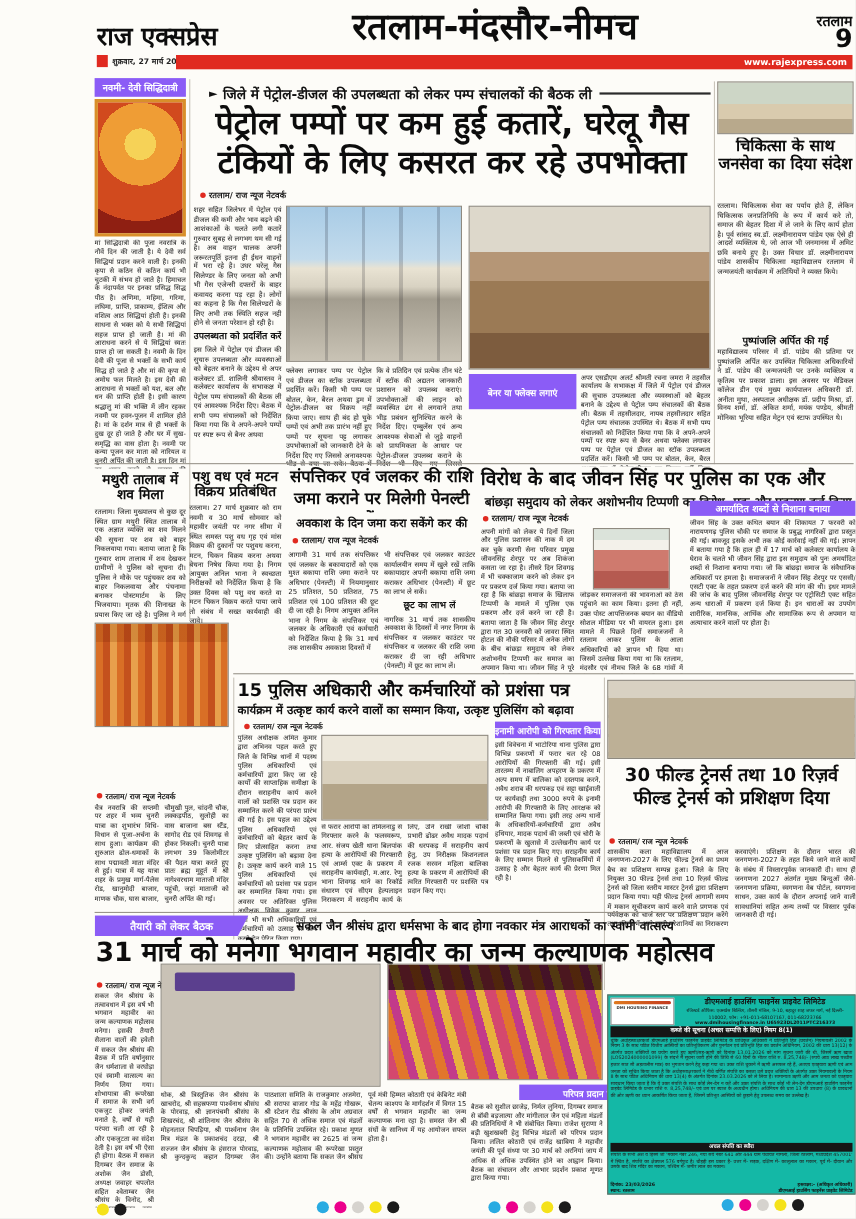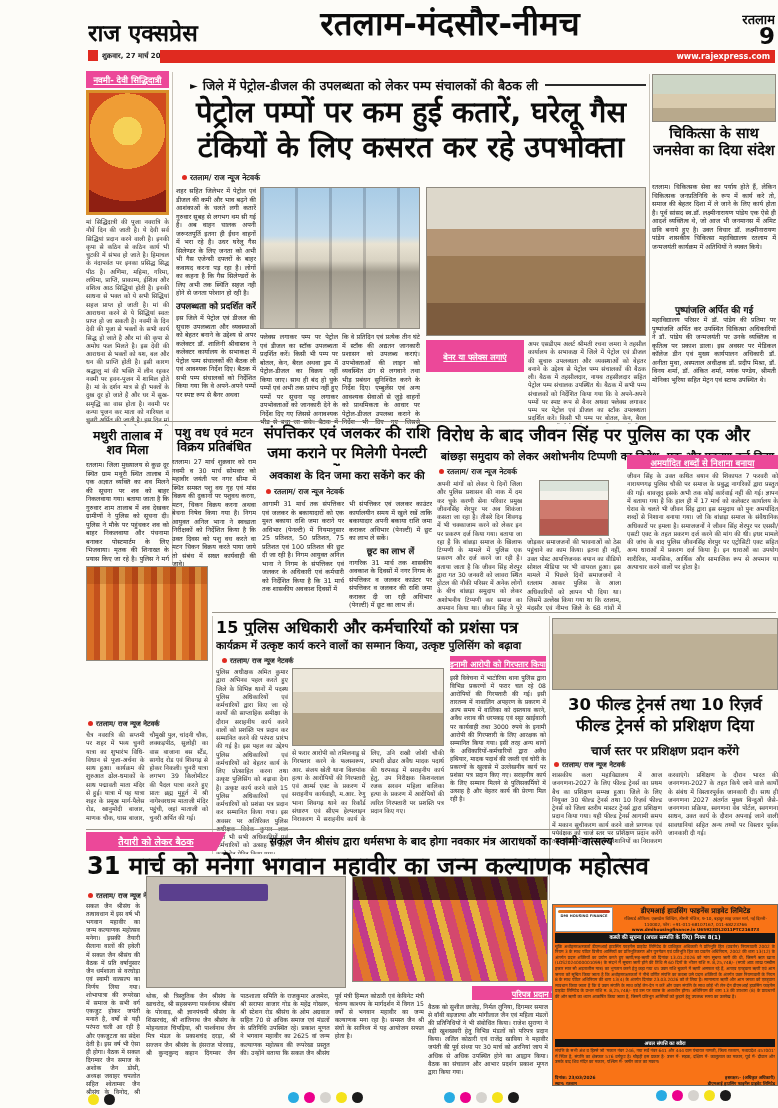--- a/index.html
+++ b/index.html
@@ -4,21 +4,21 @@
 <style>
   html,body{margin:0;padding:0;background:#dedede;font-family:"DejaVu Sans",sans-serif;}
   .page{position:relative;width:778px;height:1108px;background:#fdfcf8;margin:0 auto;overflow:hidden;color:#141414;}
   .abs{position:absolute;}
   .bt{font-size:6.4px;line-height:1.33;text-align:justify;color:#1b1b1b;overflow:hidden;}
   .bt p{margin:0 0 3px 0;}
   .hl{font-weight:800;color:#0c0c0c;overflow:hidden;}
   .ctr{text-align:center;}
   .byline{display:flex;align-items:center;gap:3px;font-size:7.5px;font-weight:bold;color:#1a1a1a;}
   .byline .dot{width:5px;height:5px;border-radius:50%;background:#e02a20;flex:0 0 auto;}
-  .red-label{background:#ec4899;color:#fff;font-weight:bold;display:flex;align-items:center;justify-content:center;text-align:center;overflow:hidden;text-decoration:underline;}
+  .red-label{background:#8b5cf6;color:#fff;font-weight:bold;display:flex;align-items:center;justify-content:center;text-align:center;overflow:hidden;}
   .subhead{font-weight:bold;color:#101010;text-align:center;overflow:hidden;}
   .photo{position:absolute;overflow:hidden;border:1px solid #8f8a80;box-sizing:border-box;}
   .ph-pump{background:linear-gradient(180deg,#a9cce6 0%,#c3dbec 34%,#e9e3d3 40%,#d8d2c2 52%,#a39d8f 60%,#c9c3b5 100%),repeating-linear-gradient(90deg,rgba(80,80,90,.25) 0 3px,transparent 3px 34px);background-blend-mode:multiply;}
   .ph-meeting{background:linear-gradient(180deg,#ddd8cb 0 28%,#b59676 28% 46%,#9b7a55 46% 78%,#7d5c3e 78% 100%);}
   .ph-medical{background:linear-gradient(180deg,#cdd6c6 0 42%,#d9cbae 42% 72%,#b8a98c 72% 100%);}
   .ph-deity{background:radial-gradient(circle at 50% 32%,#f6d257 0 16%,#ef9d35 16% 42%,#d14a1e 42% 78%,#8f1f12 78% 100%);border:3px solid #d98f2a;}
   .ph-procession{background:repeating-linear-gradient(90deg,#d96f26 0 7px,#c4511d 7px 13px,#e8a04c 13px 19px),linear-gradient(180deg,#e8dcc8 0 18%,transparent 18%);background-blend-mode:multiply;}
   .ph-man{background:linear-gradient(180deg,#dbe3da 0 18%,#f3f1ea 18% 36%,#cf7a6e 36% 70%,#b55a50 70% 100%);}
   .ph-police{background:linear-gradient(180deg,#ece7da 0 30%,#d9d0bd 30% 58%,#b3a488 58% 100%);}
   .ph-class{background:linear-gradient(180deg,#d8d1c2 0 22%,#bdb096 22% 100%),repeating-linear-gradient(180deg,transparent 0 14px,rgba(90,70,40,.3) 14px 17px);}
@@ -26,21 +26,21 @@
   .ph-saree{background:repeating-linear-gradient(75deg,#d4486e 0 10px,#e2762c 10px 19px,#c23a8a 19px 27px,#e8b13c 27px 35px),linear-gradient(180deg,#5a5148 0 22%,transparent 22%);background-blend-mode:multiply;}
   .banner-strip{position:absolute;left:6%;top:6%;width:55%;height:16%;background:#5b3f8e;border-radius:2px;}
   .vline{position:absolute;width:1px;background:#c9c4ba;}
   .hline{position:absolute;height:1px;background:#9a958b;}
   .kicker{display:flex;align-items:center;font-weight:bold;color:#111;}
   .kicker .arrow{margin-right:5px;font-size:10px;}
   .kicker .kline{flex:1;height:2px;background:#2b2b2b;margin-left:7px;}
   .regdots{position:absolute;display:flex;gap:5px;align-items:center;}
   .regdots span{width:11px;height:11px;border-radius:50%;}
   .d-c{background:#29abe2;} .d-m{background:#ec008c;} .d-g{background:#d6d3ce;} .d-y{background:#f5e21a;} .d-k{background:#1b1b1b;}
-  .ad{position:absolute;border:1px solid #6f6a60;background:#f97316;box-sizing:border-box;padding:2px;font-size:4.3px;line-height:1.3;}
+  .ad{position:absolute;border:1px solid #6f6a60;background:#14b8a6;box-sizing:border-box;padding:2px;font-size:4.3px;line-height:1.3;}
   .ad .bar{background:#161616;color:#fff;text-align:center;font-weight:bold;padding:1px 0;margin:1px 0;}
   .ad .legal{text-align:justify;color:#222;}
   .logo-box{border:1px solid #999;padding:1px 2px;text-align:center;font-weight:bold;color:#333;background:#fff;}
   .logo-box .swoosh{display:block;height:3px;background:linear-gradient(90deg,#e07b20,#c23a20);border-radius:2px;margin:1px 0;}
 </style>
 </head>
 <body>
 
 <div class="page">
 
@@ -144,21 +144,20 @@
     <span>रतलाम/ राज न्यूज नेटवर्क</span>
   </div>
   <div class="abs bt" style="left:216px;top:668px;width:72px;height:186px;font-size:6.2px;">पुलिस अधीक्षक अमित कुमार द्वारा अभिनव पहल करते हुए जिले के विभिन्न थानों में पदस्थ पुलिस अधिकारियों एवं कर्मचारियों द्वारा किए जा रहे कार्यों की साप्ताहिक समीक्षा के दौरान सराहनीय कार्य करने वालों को प्रशस्ति पत्र प्रदान कर सम्मानित करने की परंपरा प्रारंभ की गई है। इस पहल का उद्देश्य पुलिस अधिकारियों एवं कर्मचारियों को बेहतर कार्य के लिए प्रोत्साहित करना तथा उत्कृष्ट पुलिसिंग को बढ़ावा देना है। उत्कृष्ट कार्य करने वाले 15 पुलिस अधिकारियों एवं कर्मचारियों को प्रशंसा पत्र प्रदान कर सम्मानित किया गया। इस अवसर पर अतिरिक्त पुलिस अधीक्षक विवेक कुमार लाल द्वारा भी सभी अधिकारियों एवं कर्मचारियों को उत्साह से कार्य करने हेतु प्रेरित किया गया।</div>
   <div class="photo ph-police" style="left:292px;top:668px;width:152px;height:78px;"></div>
   <div class="abs bt" style="left:292px;top:749px;width:152px;height:105px;font-size:6.2px;column-count:2;column-gap:5px;">से फरार आरोपी को तमिलनाडु से गिरफ्तार करने के फलस्वरूप, आर. संजय खेती थाना बिलपांक हत्या के आरोपियों की गिरफ्तारी एवं आर्म्स एक्ट के प्रकरण में सराहनीय कार्यवाही, म.आर. रेणु भाना शिवगढ़ थाने का रिकॉर्ड संधारण एवं सीएम हेल्पलाइन निराकरण में सराहनीय कार्य के लिए, उनि राखी जोशी चौकी प्रभारी ढोढर अवैध मादक पदार्थ की धरपकड़ में सराहनीय कार्य हेतु, उप निरीक्षक किशनलाल रजक सरवन महिला बालिका हत्या के प्रकरण में आरोपियों की त्वरित गिरफ्तारी पर प्रशस्ति पत्र प्रदान किए गए।</div>
   <div class="abs red-label" style="left:450px;top:656px;width:96px;height:15px;font-size:8px;">इनामी आरोपी को गिरफ्तार किया</div>
   <div class="abs bt" style="left:450px;top:674px;width:96px;height:180px;font-size:6.1px;">इसी विवेचना में भाटोरिया थाना पुलिस द्वारा विभिन्न प्रकरणों में फरार चल रहे 08 आरोपियों की गिरफ्तारी की गई। इसी तारतम्य में नाबालिग अपहरण के प्रकरण में अल्प समय में बालिका को दस्तयाब करने, अवैध शराब की धरपकड़ एवं सट्टा खाईवाली पर कार्यवाही तथा 3000 रुपये के इनामी आरोपी की गिरफ्तारी के लिए आरक्षक को सम्मानित किया गया। इसी तरह अन्य थानों के अधिकारियों-कर्मचारियों द्वारा अवैध हथियार, मादक पदार्थ की जब्ती एवं चोरी के प्रकरणों के खुलासे में उल्लेखनीय कार्य पर प्रशंसा पत्र प्रदान किए गए। सराहनीय कार्य के लिए सम्मान मिलने से पुलिसकर्मियों में उत्साह है और बेहतर कार्य की प्रेरणा मिल रही है।</div>
 
   <div class="photo ph-class" style="left:552px;top:618px;width:226px;height:72px;"></div>
   <div class="abs hl ctr" style="left:552px;top:694px;width:226px;height:46px;font-size:16.5px;line-height:1.3;">30 फील्ड ट्रेनर्स तथा 10 रिज़र्व फील्ड ट्रेनर्स को प्रशिक्षण दिया</div>
-  <div class="abs subhead" style="left:552px;top:742px;width:226px;height:16px;font-size:12px;">चार्ज स्तर पर प्रशिक्षण प्रदान करेंगे</div>
   <div class="abs byline" style="left:554px;top:760px;width:160px;font-size:6.8px;">
     <span class="dot"></span>
     <span>रतलाम/ राज न्यूज नेटवर्क</span>
   </div>
   <div class="abs bt" style="left:552px;top:771px;width:226px;height:128px;font-size:6.2px;column-count:2;column-gap:6px;">शासकीय कला महाविद्यालय में आज जनगणना-2027 के लिए फील्ड ट्रेनर्स का प्रथम बैच का प्रशिक्षण सम्पन्न हुआ। जिले के लिए नियुक्त 30 फील्ड ट्रेनर्स तथा 10 रिज़र्व फील्ड ट्रेनर्स को जिला स्तरीय मास्टर ट्रेनर्स द्वारा प्रशिक्षण प्रदान किया गया। यही फील्ड ट्रेनर्स आगामी समय में मकान सूचीकरण कार्य करने वाले प्रगणक एवं पर्यवेक्षक को चार्ज स्तर पर प्रशिक्षण प्रदान करेंगे तथा फील्ड में आने वाली परेशानियों का निराकरण करवाएंगे। प्रशिक्षण के दौरान भारत की जनगणना-2027 के तहत किये जाने वाले कार्यों के संबंध में विस्तारपूर्वक जानकारी दी। साथ ही जनगणना 2027 अंतर्गत मुख्य बिन्दुओं जैसे- जनगणना प्रक्रिया, स्वगणना वेब पोर्टल, स्वगणना साधन, उक्त कार्य के दौरान अपनाई जाने वाली सावधानियां सहित अन्य तथ्यों पर विस्तार पूर्वक जानकारी दी गई।</div>
 
   <div class="hline" style="left:86px;top:829px;width:560px;"></div>
   <div class="abs red-label" style="left:86px;top:832px;width:140px;height:19px;font-size:9.5px;clip-path:polygon(0 0,100% 0,93% 100%,0 100%);">तैयारी को लेकर बैठक</div>
   <div class="abs hl ctr" style="left:232px;top:833px;width:418px;height:18px;font-size:11px;">सकल जैन श्रीसंघ द्वारा धर्मसभा के बाद होगा नवकार मंत्र आराधकों का स्वामी वात्सल्य</div>
   <div class="abs hl ctr" style="left:86px;top:852px;width:564px;height:36px;font-size:24px;line-height:1.2;">31 मार्च को मनेगा भगवान महावीर का जन्म कल्याणक महोत्सव</div>

